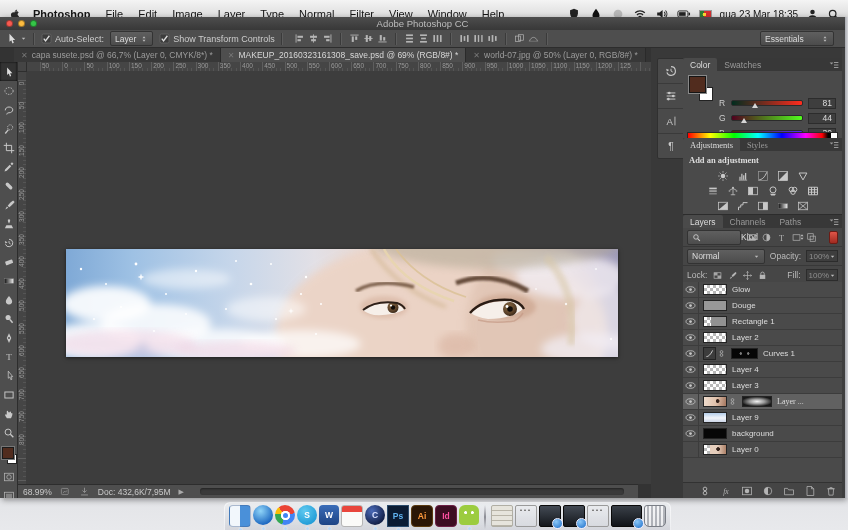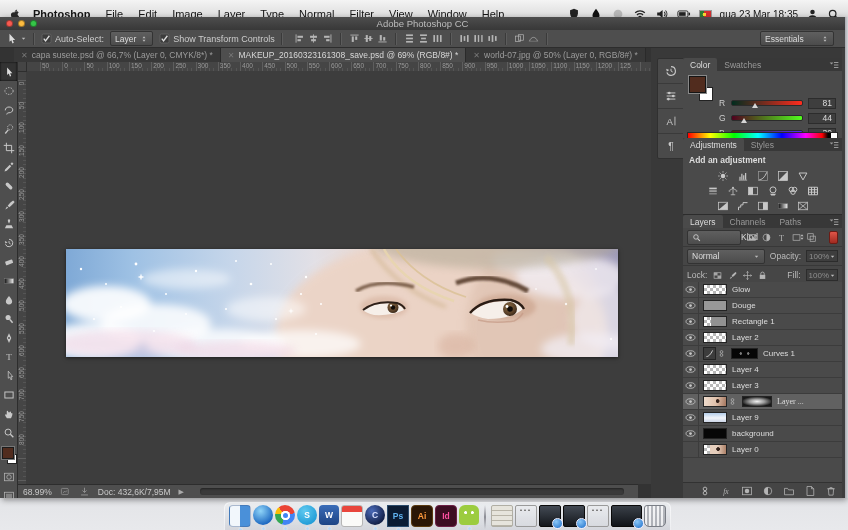--- a/index.html
+++ b/index.html
@@ -755,21 +755,21 @@
     <span class="ctrack" style="background:linear-gradient(90deg,#512c00,#512cff)">
       <span class="cthumb" style="left:6px"></span>
     </span>
     <span class="cval">30</span>
                 </div>
               </div>
             <div class="spectrum"></div>
           </div>
         </div>
 
-        <div style="position:absolute;left:0;right:0;top:90px;">
+        <div style="position:absolute;left:0;right:0;top:90px;font-family:Liberation Serif, serif;">
           <div class="panel-head" id="adj-tabs">
               <span class="ptab active">Adjustments</span>
               <span class="ptab">Styles</span>
               <span class="pmenu"><svg width="10" height="8" viewBox="0 0 16 12">
                   <path d="M1 2l3 3 3-3" fill="#999"></path>
                   <path d="M8 2h7M8 6h7M8 10h7" stroke="#999" stroke-width="1.6"></path>
                 </svg></span>
             </div>
           <div class="panel-body adjbody">
             <div class="adj-title">Add an adjustment</div>

